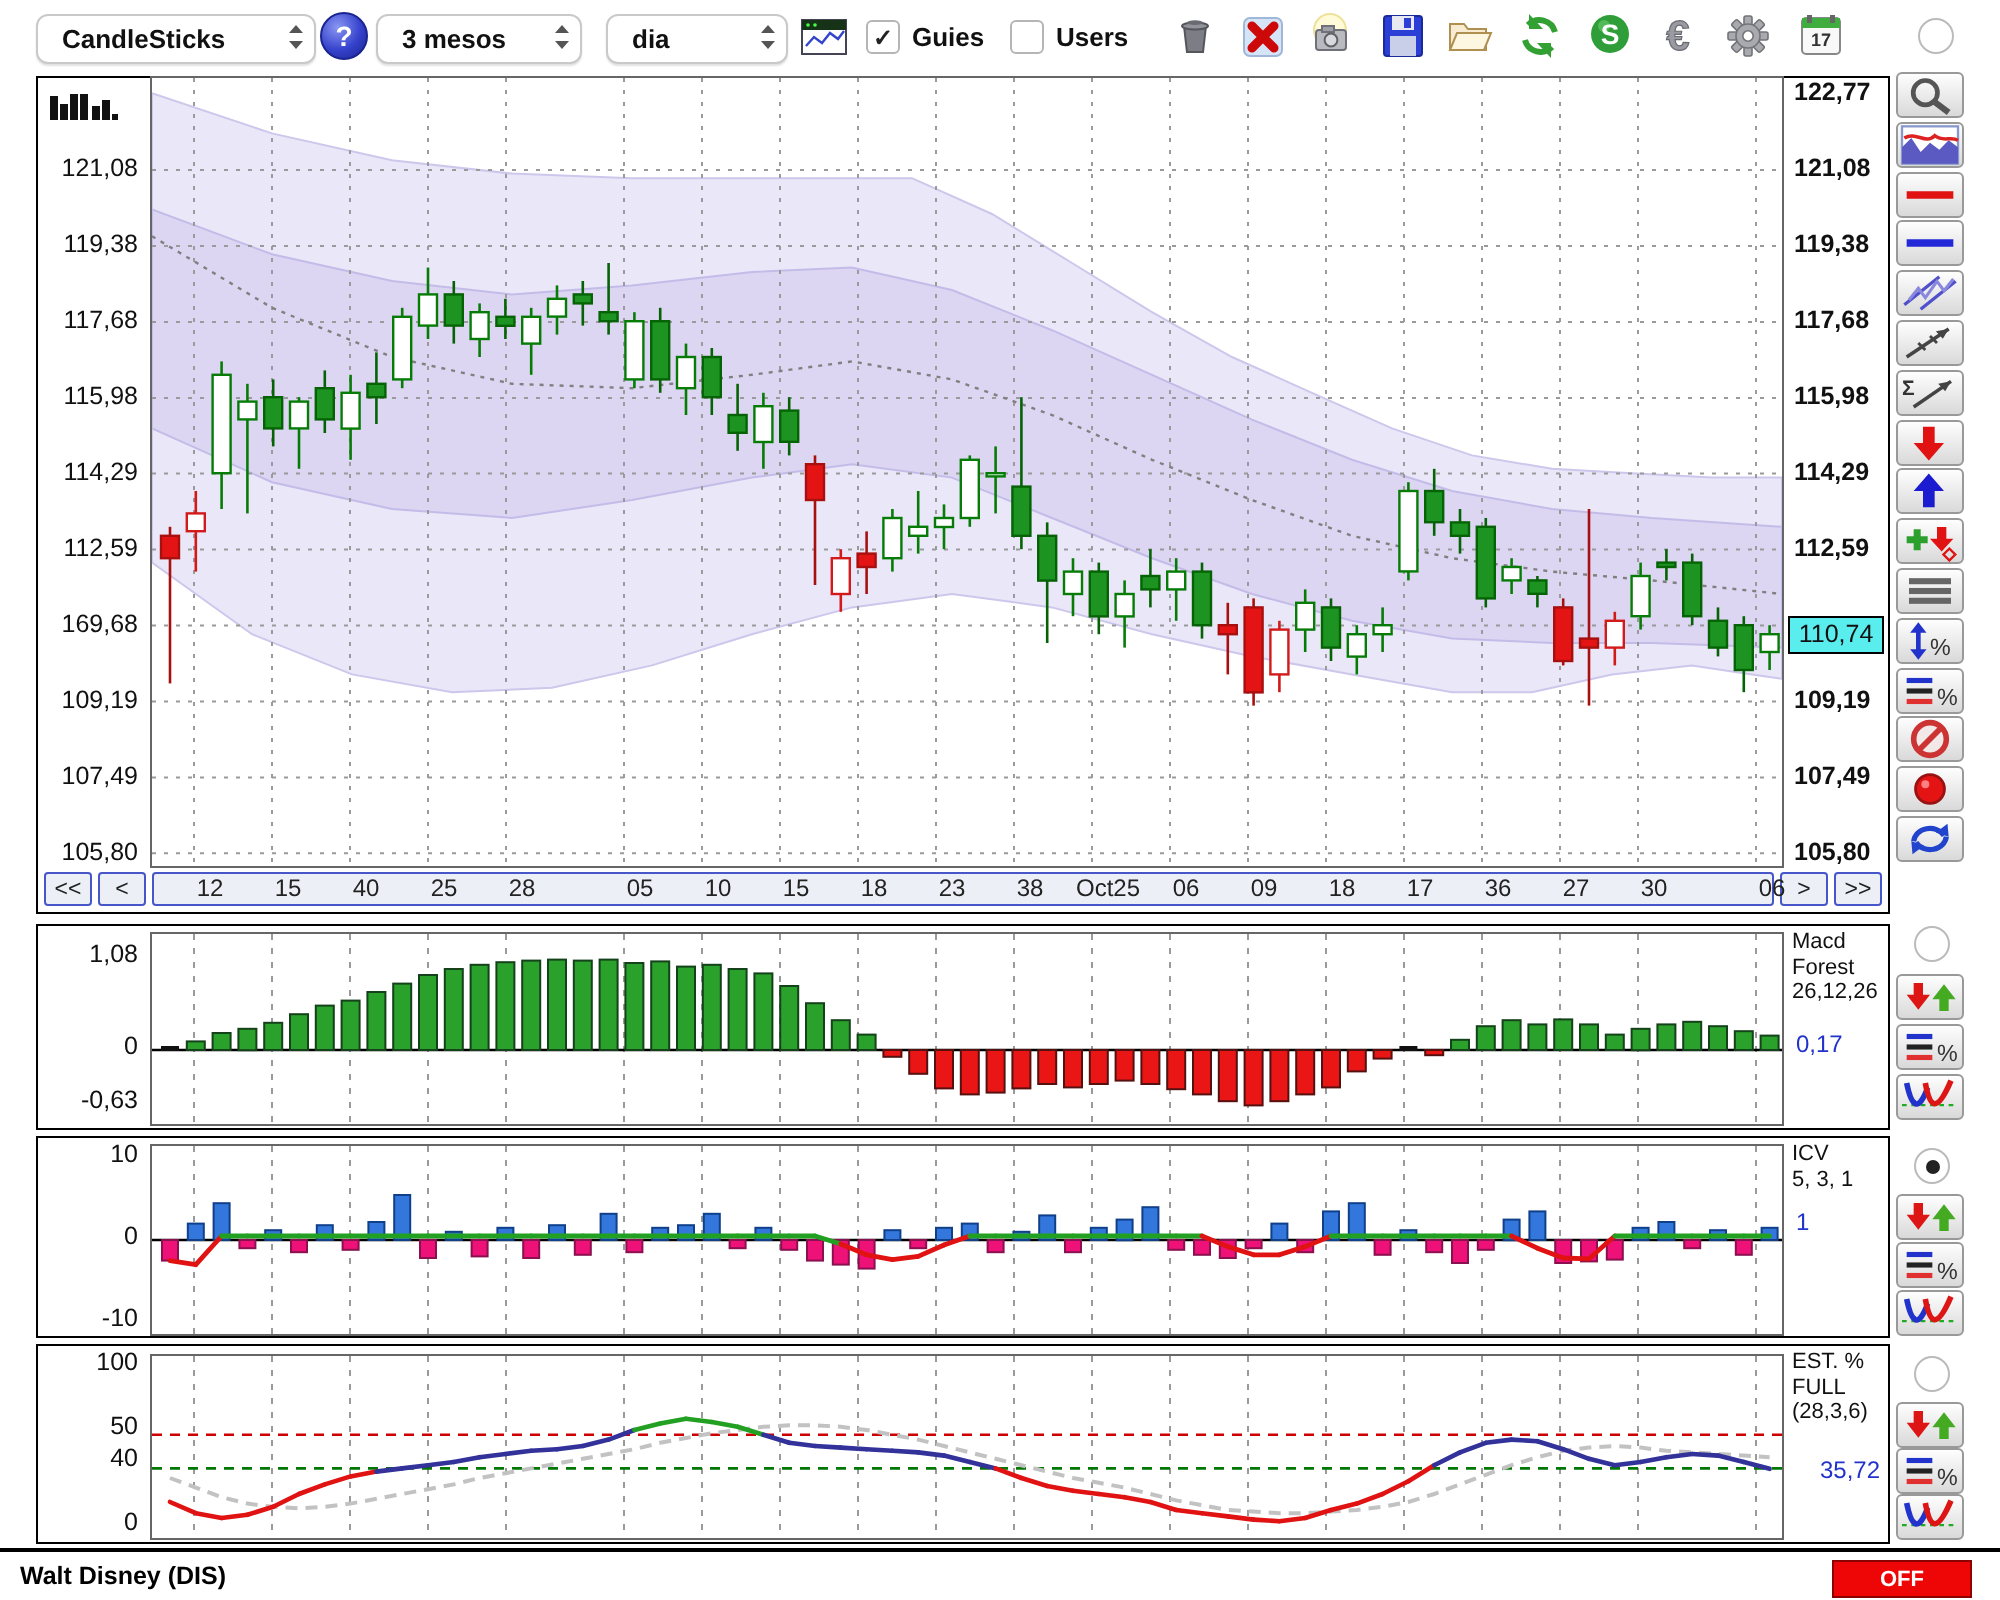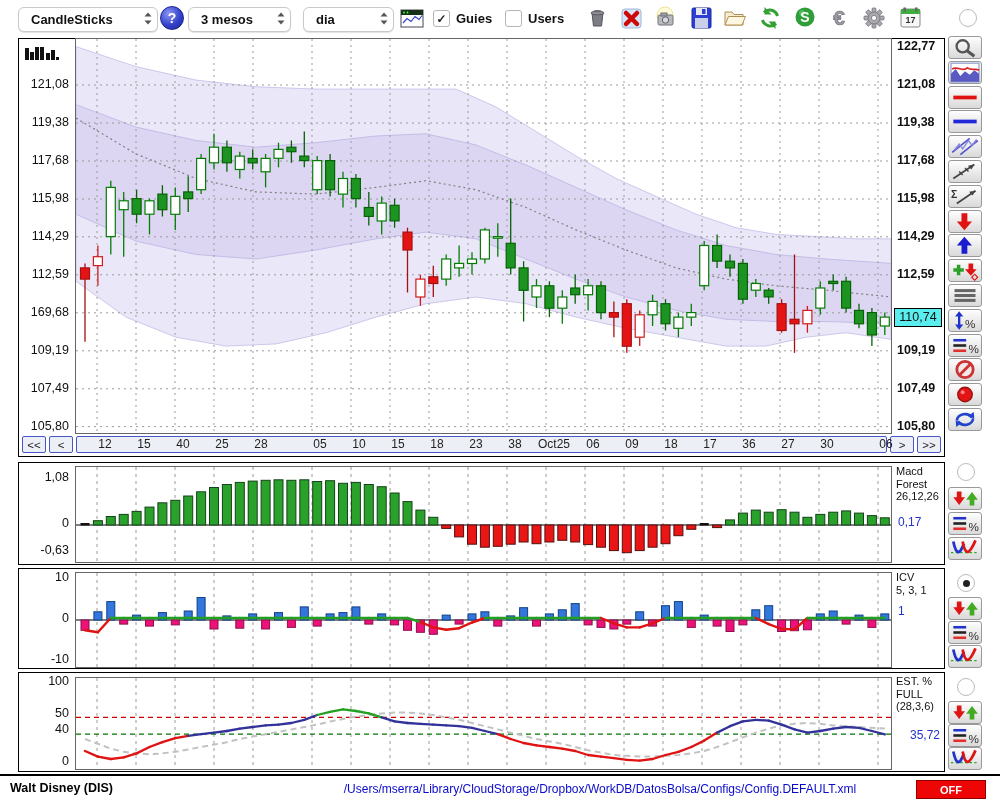--- a/index.html
+++ b/index.html
@@ -719,21 +719,20 @@
 (28,3,6)</div>
   <div class="pval" style="top:55px;margin-left:12px;">35,72</div>
 <div class="yl left" style="top: 1px;">100</div>
     <div class="yl left" style="top: 33px;">50</div>
     <div class="yl left" style="top: 49px;">40</div>
     <div class="yl left" style="top: 81px;">0</div>
   </div>
 
 <div class="statusbar">
   <span class="sym">Walt Disney (DIS)</span>
-  <span class="cfg">/Users/mserra/Library/CloudStorage/Dropbox/WorkDB/DatosBolsa/Configs/Config.DEFAULT.xml</span>
   <span class="offbtn">OFF</span>
 </div>
 
 <div id="side-tools">
     <button class="sbtn" style="left: 948px; top: 36px;">
       <svg viewBox="0 0 26 18" width="100%" height="100%">
         <circle cx="11" cy="8" r="5.2" fill="none" stroke="#555" stroke-width="2"></circle>
         <line x1="15" y1="12" x2="21" y2="16.5" stroke="#555" stroke-width="2.6"></line>
       </svg>
     </button>

